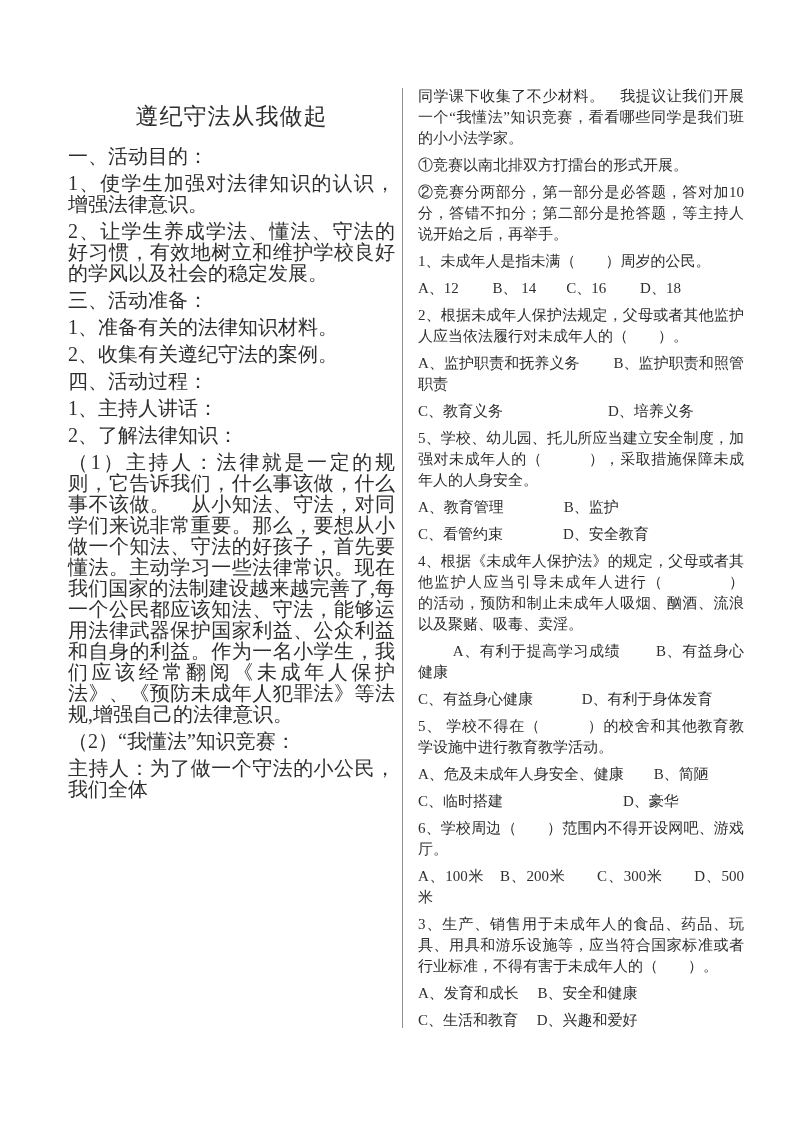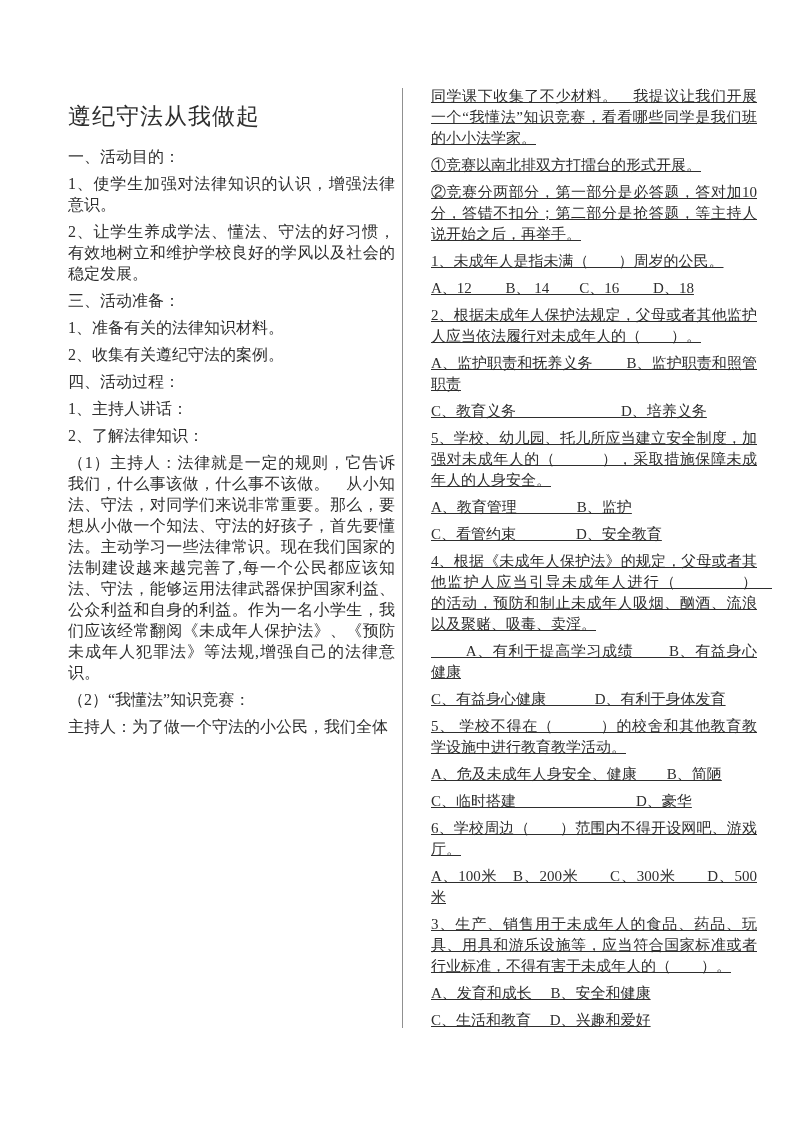--- a/index.html
+++ b/index.html
@@ -15,39 +15,39 @@
   .col {
     position: absolute;
     top: 0;
   }
   .col-left {
     left: 68px;
     top: 100px;
     width: 327px;
   }
   .col-right {
-    left: 431px;
+    left: 418px;
     top: 86px;
     width: 326px;
-    text-decoration: underline;
   }
   .doc-title {
     font-size: 23px;
     font-weight: 400;
     line-height: 34px;
+    text-align: center;
     margin: 0 0 12px 0;
     letter-spacing: 1px;
     white-space: nowrap;
   }
   .col p {
     margin: 0 0 6px 0;
     text-align: justify;
   }
   .col-left p {
-    font-size: 16px;
+    font-size: 20px;
     line-height: 21px;
   }
   .col-right p {
     font-size: 15px;
     line-height: 21px;
   }
   .divider {
     position: absolute;
     left: 402px;
     top: 88px;

